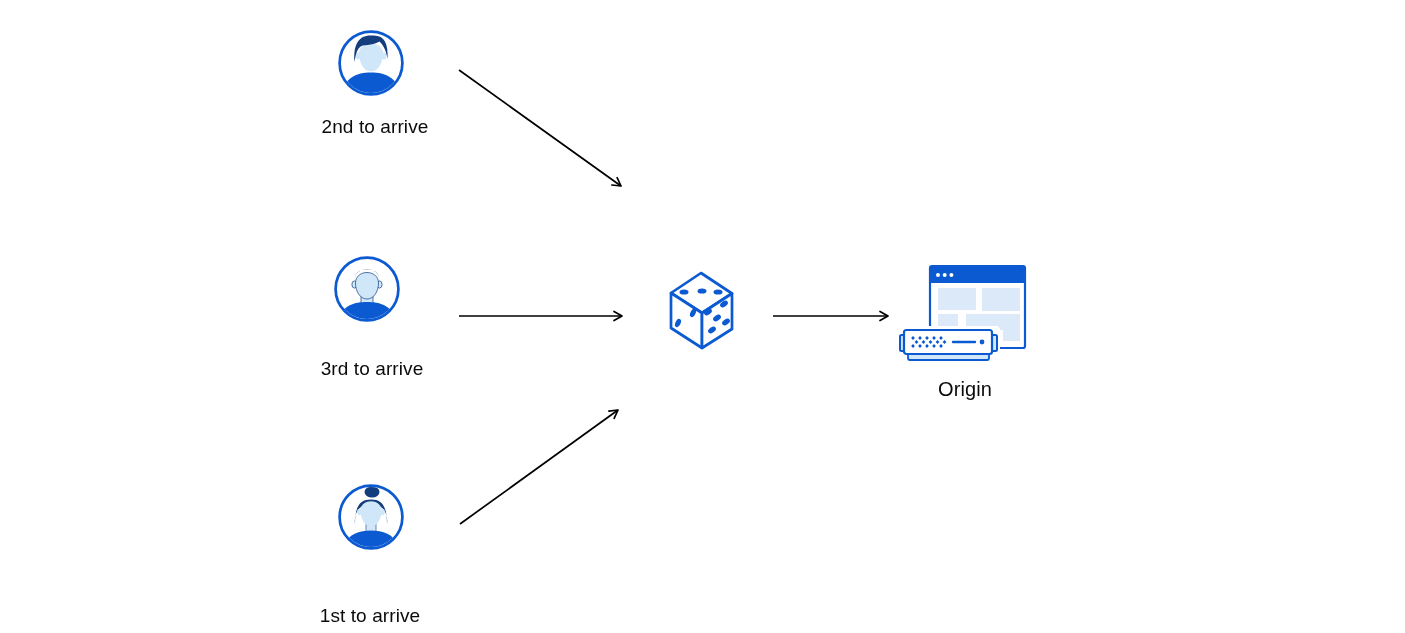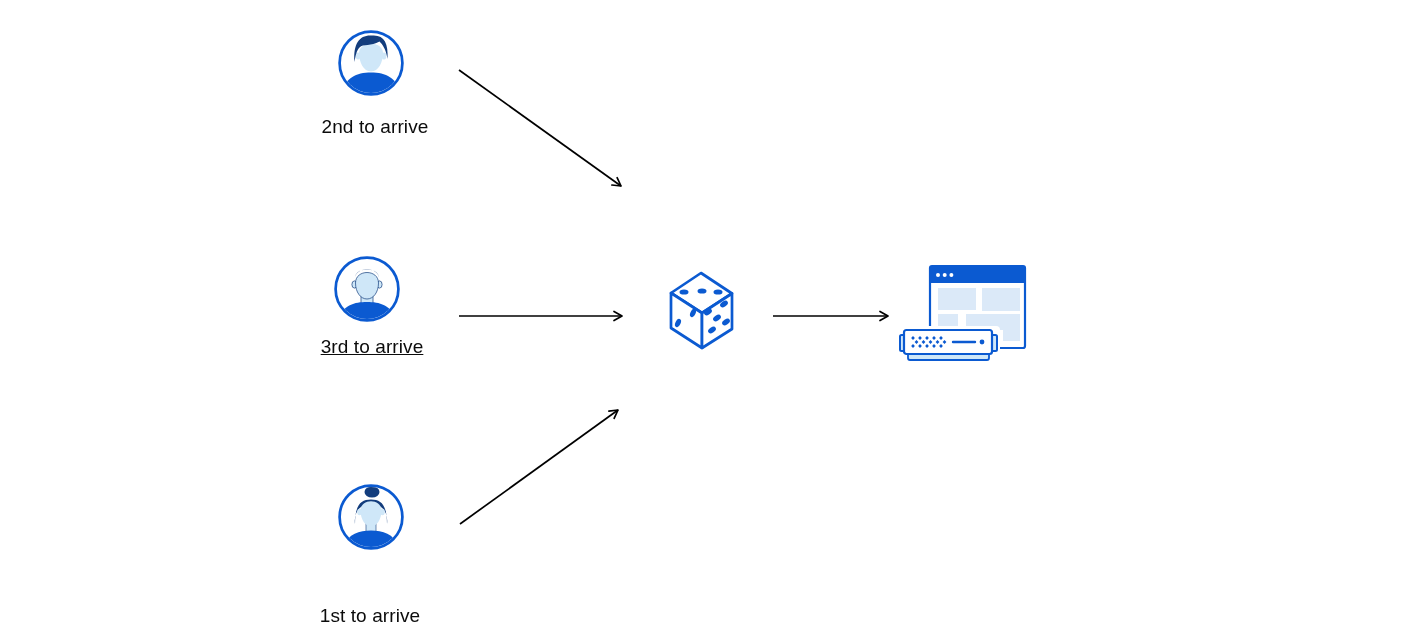--- a/index.html
+++ b/index.html
@@ -71,21 +71,21 @@
       <g clip-path="url(#clipB)">
         <rect x="27" y="36" width="12" height="12" fill="#cfe7f8" stroke="#133d7d" stroke-width="0.7"></rect>
         <path d="M2,67 C8,49.5 19,46 33,46 C47,46 58,49.5 64,67 Z" fill="#0b5ad1"></path>
         <ellipse cx="20.5" cy="28.5" rx="2.6" ry="3.6" fill="#cfe7f8" stroke="#133d7d" stroke-width="0.7"></ellipse>
         <ellipse cx="45.5" cy="28.5" rx="2.6" ry="3.6" fill="#cfe7f8" stroke="#133d7d" stroke-width="0.7"></ellipse>
         <path d="M21.5,27 C21.5,13 44.5,13 44.5,27 C44.5,36 39.5,43 33,43 C26.5,43 21.5,36 21.5,27 Z" fill="#cfe7f8" stroke="#133d7d" stroke-width="0.7"></path>
         <path d="M20.5,24 C20.5,9.5 45.5,9.5 45.5,24 C45.5,17.5 41,13.5 33,13.5 C25,13.5 20.5,17.5 20.5,24 Z" fill="#133d7d"></path>
       </g>
     </svg>
   </div>
-  <div class="node-label" style="left:292px;top:336px;text-decoration:underline;">3rd to arrive</div>
+  <div class="node-label" style="left:292px;top:358px;">3rd to arrive</div>
 
   <div class="abs" style="left:338px;top:484px;width:66px;height:66px;">
     <svg width="66" height="66" viewBox="0 0 66 66">
       <defs>
           <clipPath id="clipC">
             <circle cx="33" cy="33" r="30"></circle>
           </clipPath>
         </defs>
       <circle cx="33" cy="33" r="31.4" fill="#ffffff" stroke="#0b5ad1" stroke-width="2.7"></circle>
       <g clip-path="url(#clipC)">
@@ -166,14 +166,15 @@
             <use href="#dm" x="24" y="84"></use>
             <use href="#dm" x="31" y="84"></use>
             <use href="#dm" x="38" y="84"></use>
             <use href="#dm" x="45" y="84"></use>
         </g>
         <line x1="57" y1="80" x2="79" y2="80" stroke="#0b5ad1" stroke-width="2.4" stroke-linecap="round"></line>
         <circle cx="86" cy="80" r="2.4" fill="#0b5ad1"></circle>
       </g>
     </svg>
   </div>
+  <div class="node-label origin-label" style="left:885px;top:378px;">Origin</div>
 
 </div>
 
 </body></html>

